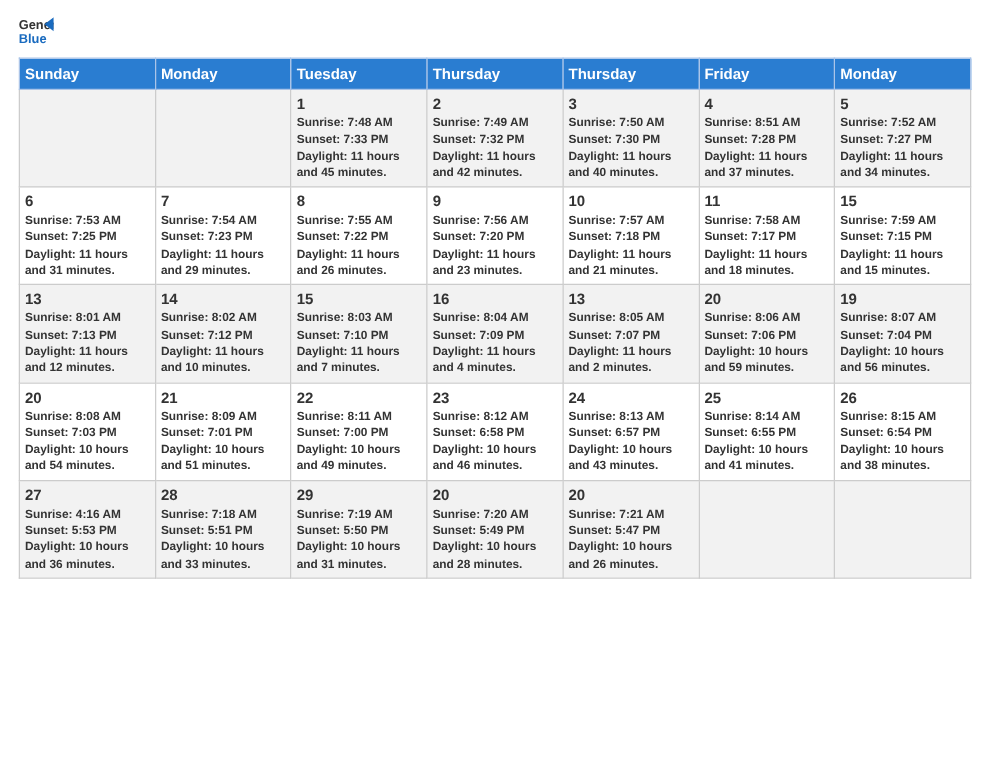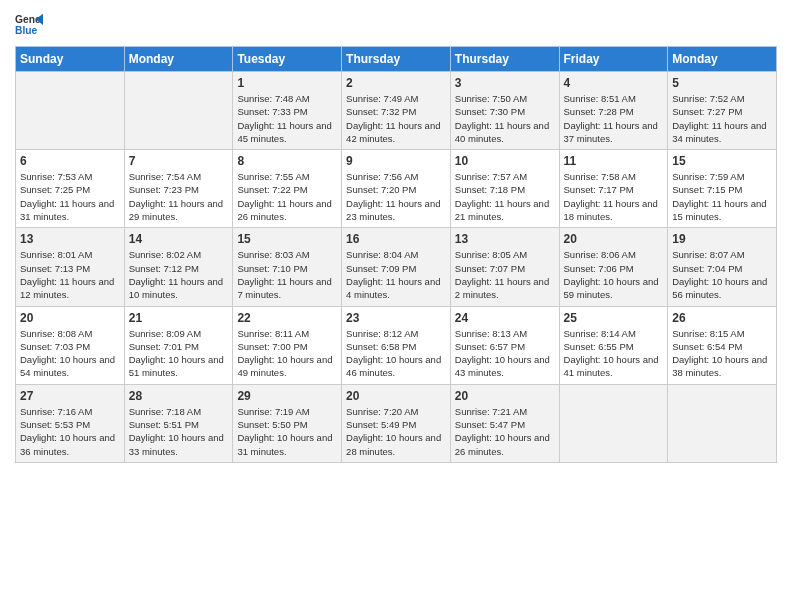--- a/index.html
+++ b/index.html
@@ -76,20 +76,21 @@
     .day-number {
       font-size: 12px;
       font-weight: bold;
       display: block;
       margin-bottom: 2px;
     }
     .day-info {
       font-size: 9.5px;
       line-height: 1.4;
       color: #333;
+      font-weight: bold;
     }
   </style>
 </head>
 <body>
 
 <div class="page">
   <div class="header-area">
     <div class="logo">
       <svg class="logo-icon" viewBox="0 0 30 30" xmlns="http://www.w3.org/2000/svg">
         <text x="0" y="14" font-size="11" font-weight="bold" fill="#333">General</text>
@@ -278,21 +279,21 @@
           <td>
             <span class="day-number">26</span>
             <div class="day-info">Sunrise: 8:15 AM
 Sunset: 6:54 PM
 Daylight: 10 hours and 38 minutes.</div>
           </td>
         </tr>
         <tr>
           <td>
             <span class="day-number">27</span>
-            <div class="day-info">Sunrise: 7:16 AM
+            <div class="day-info">Sunrise: 4:16 AM
 Sunset: 5:53 PM
 Daylight: 10 hours and 36 minutes.</div>
           </td>
           <td>
             <span class="day-number">28</span>
             <div class="day-info">Sunrise: 7:18 AM
 Sunset: 5:51 PM
 Daylight: 10 hours and 33 minutes.</div>
           </td>
           <td>

